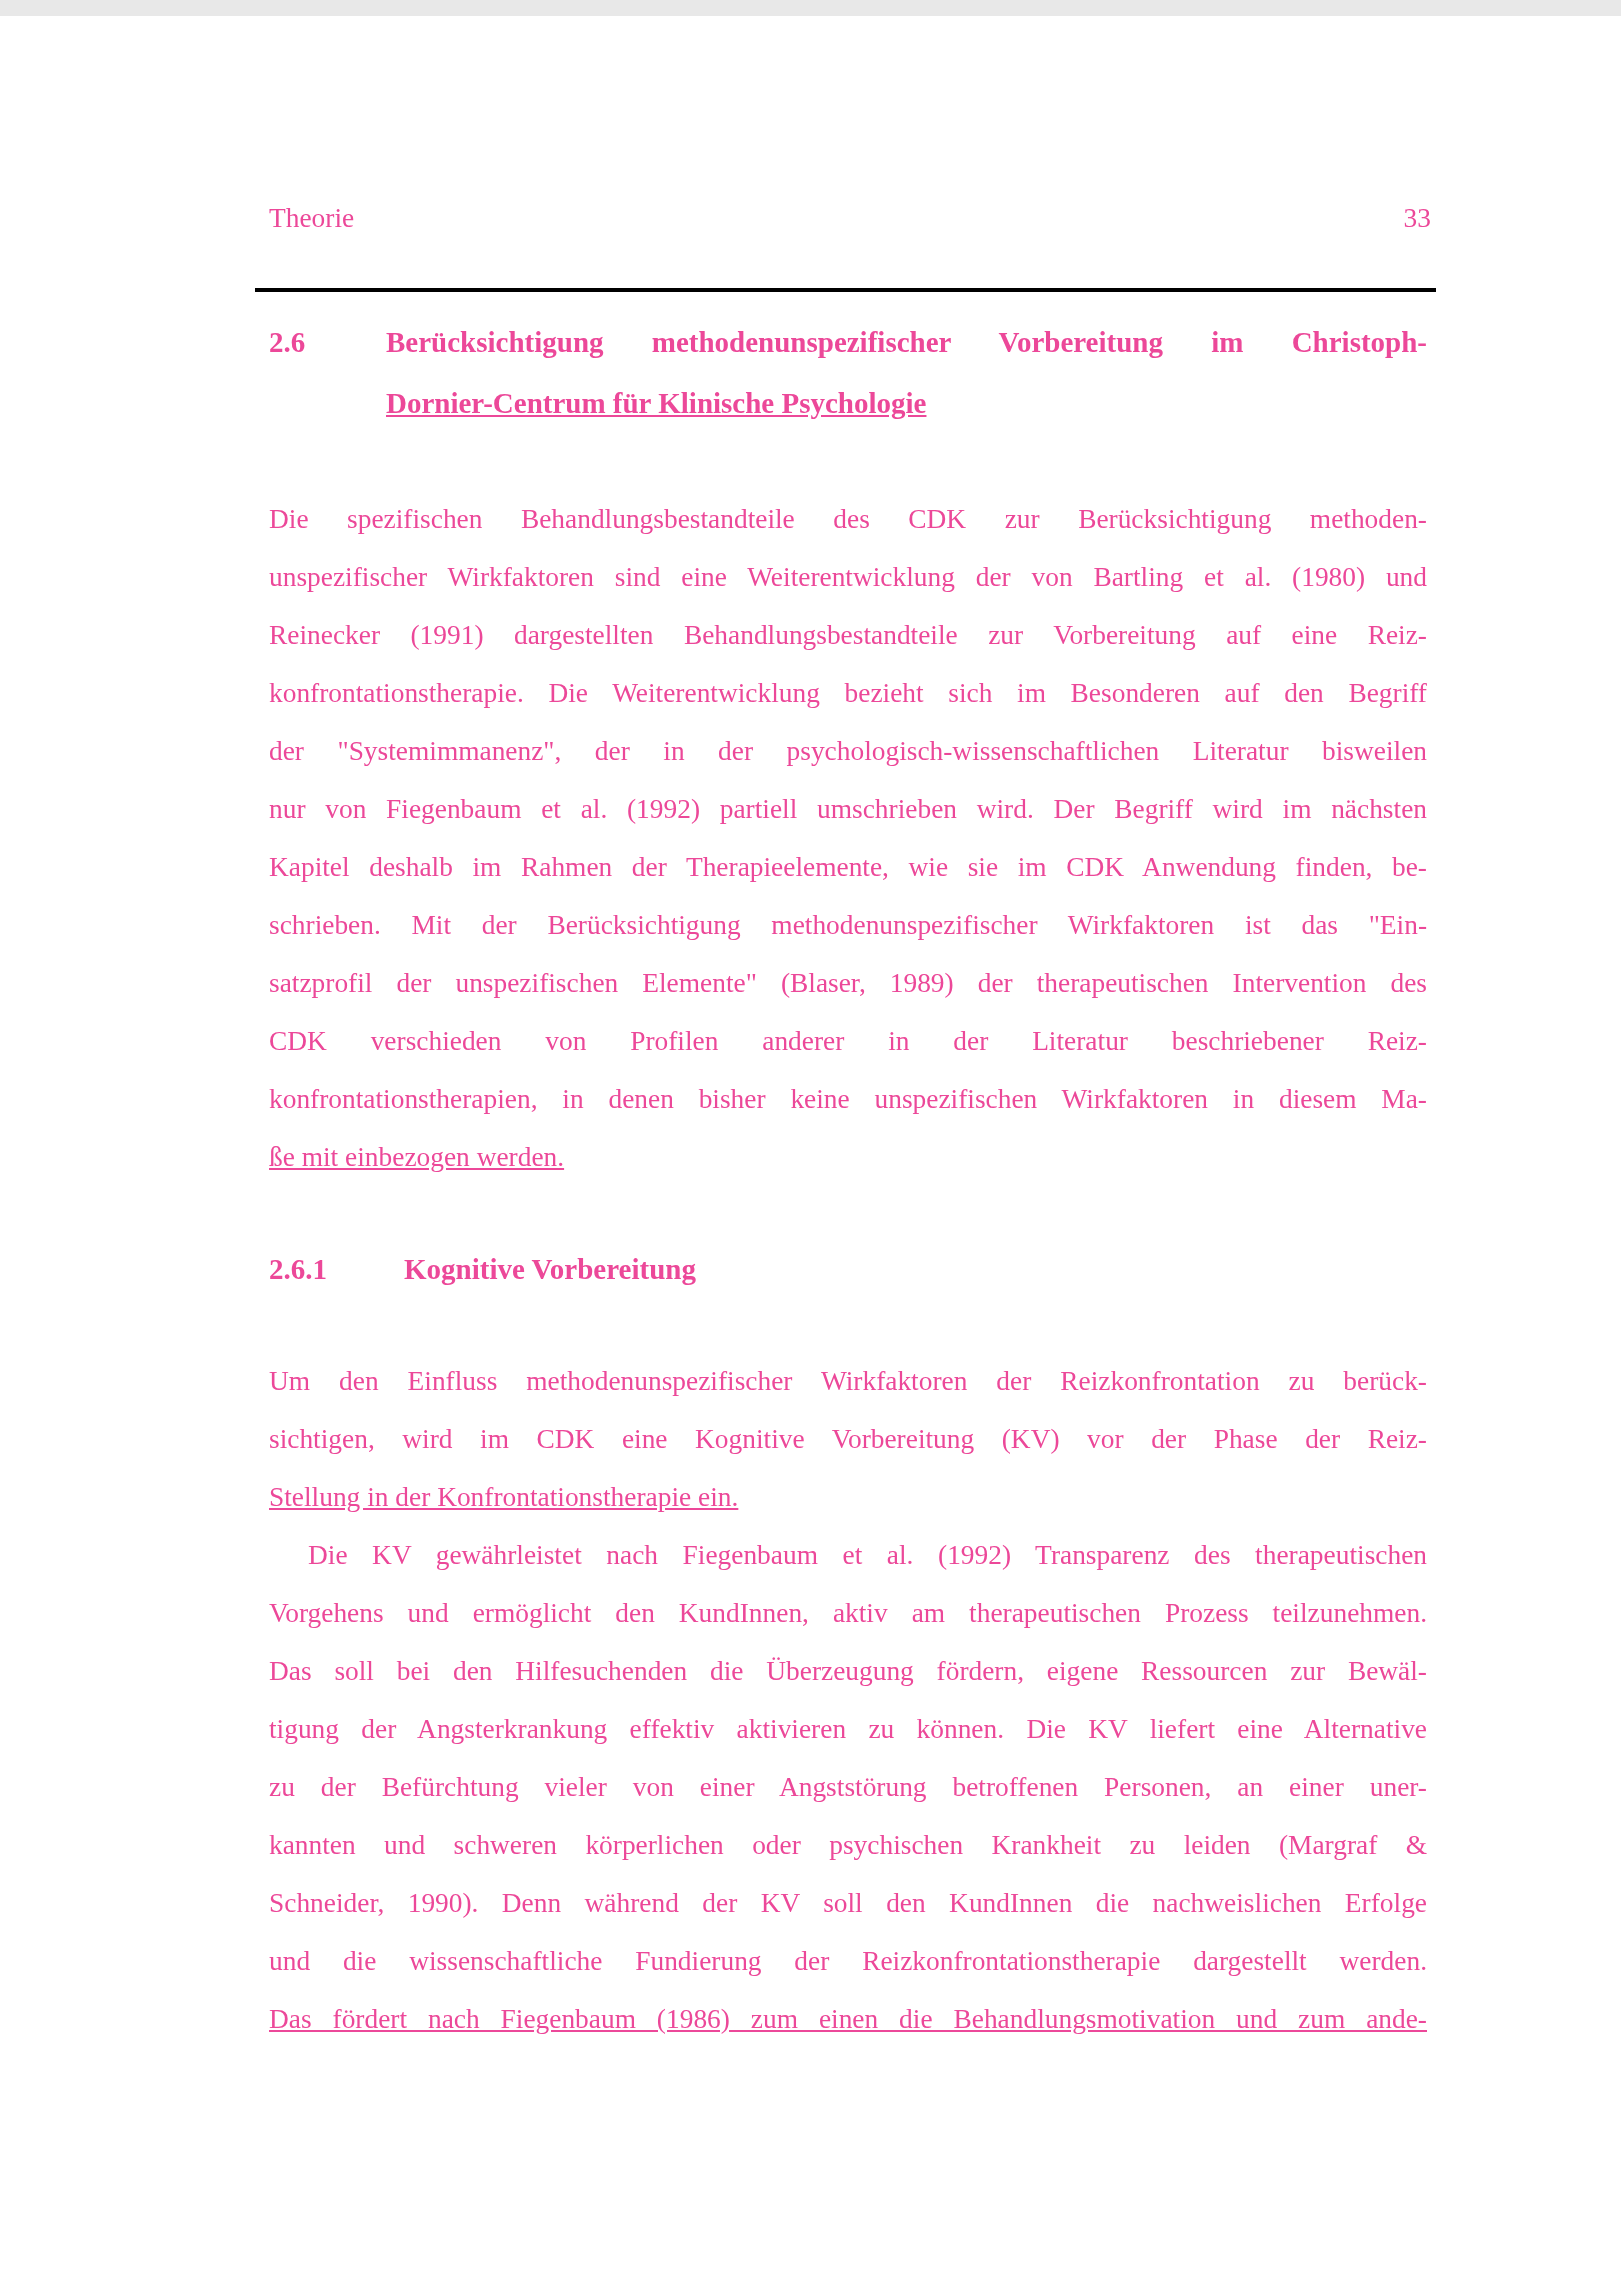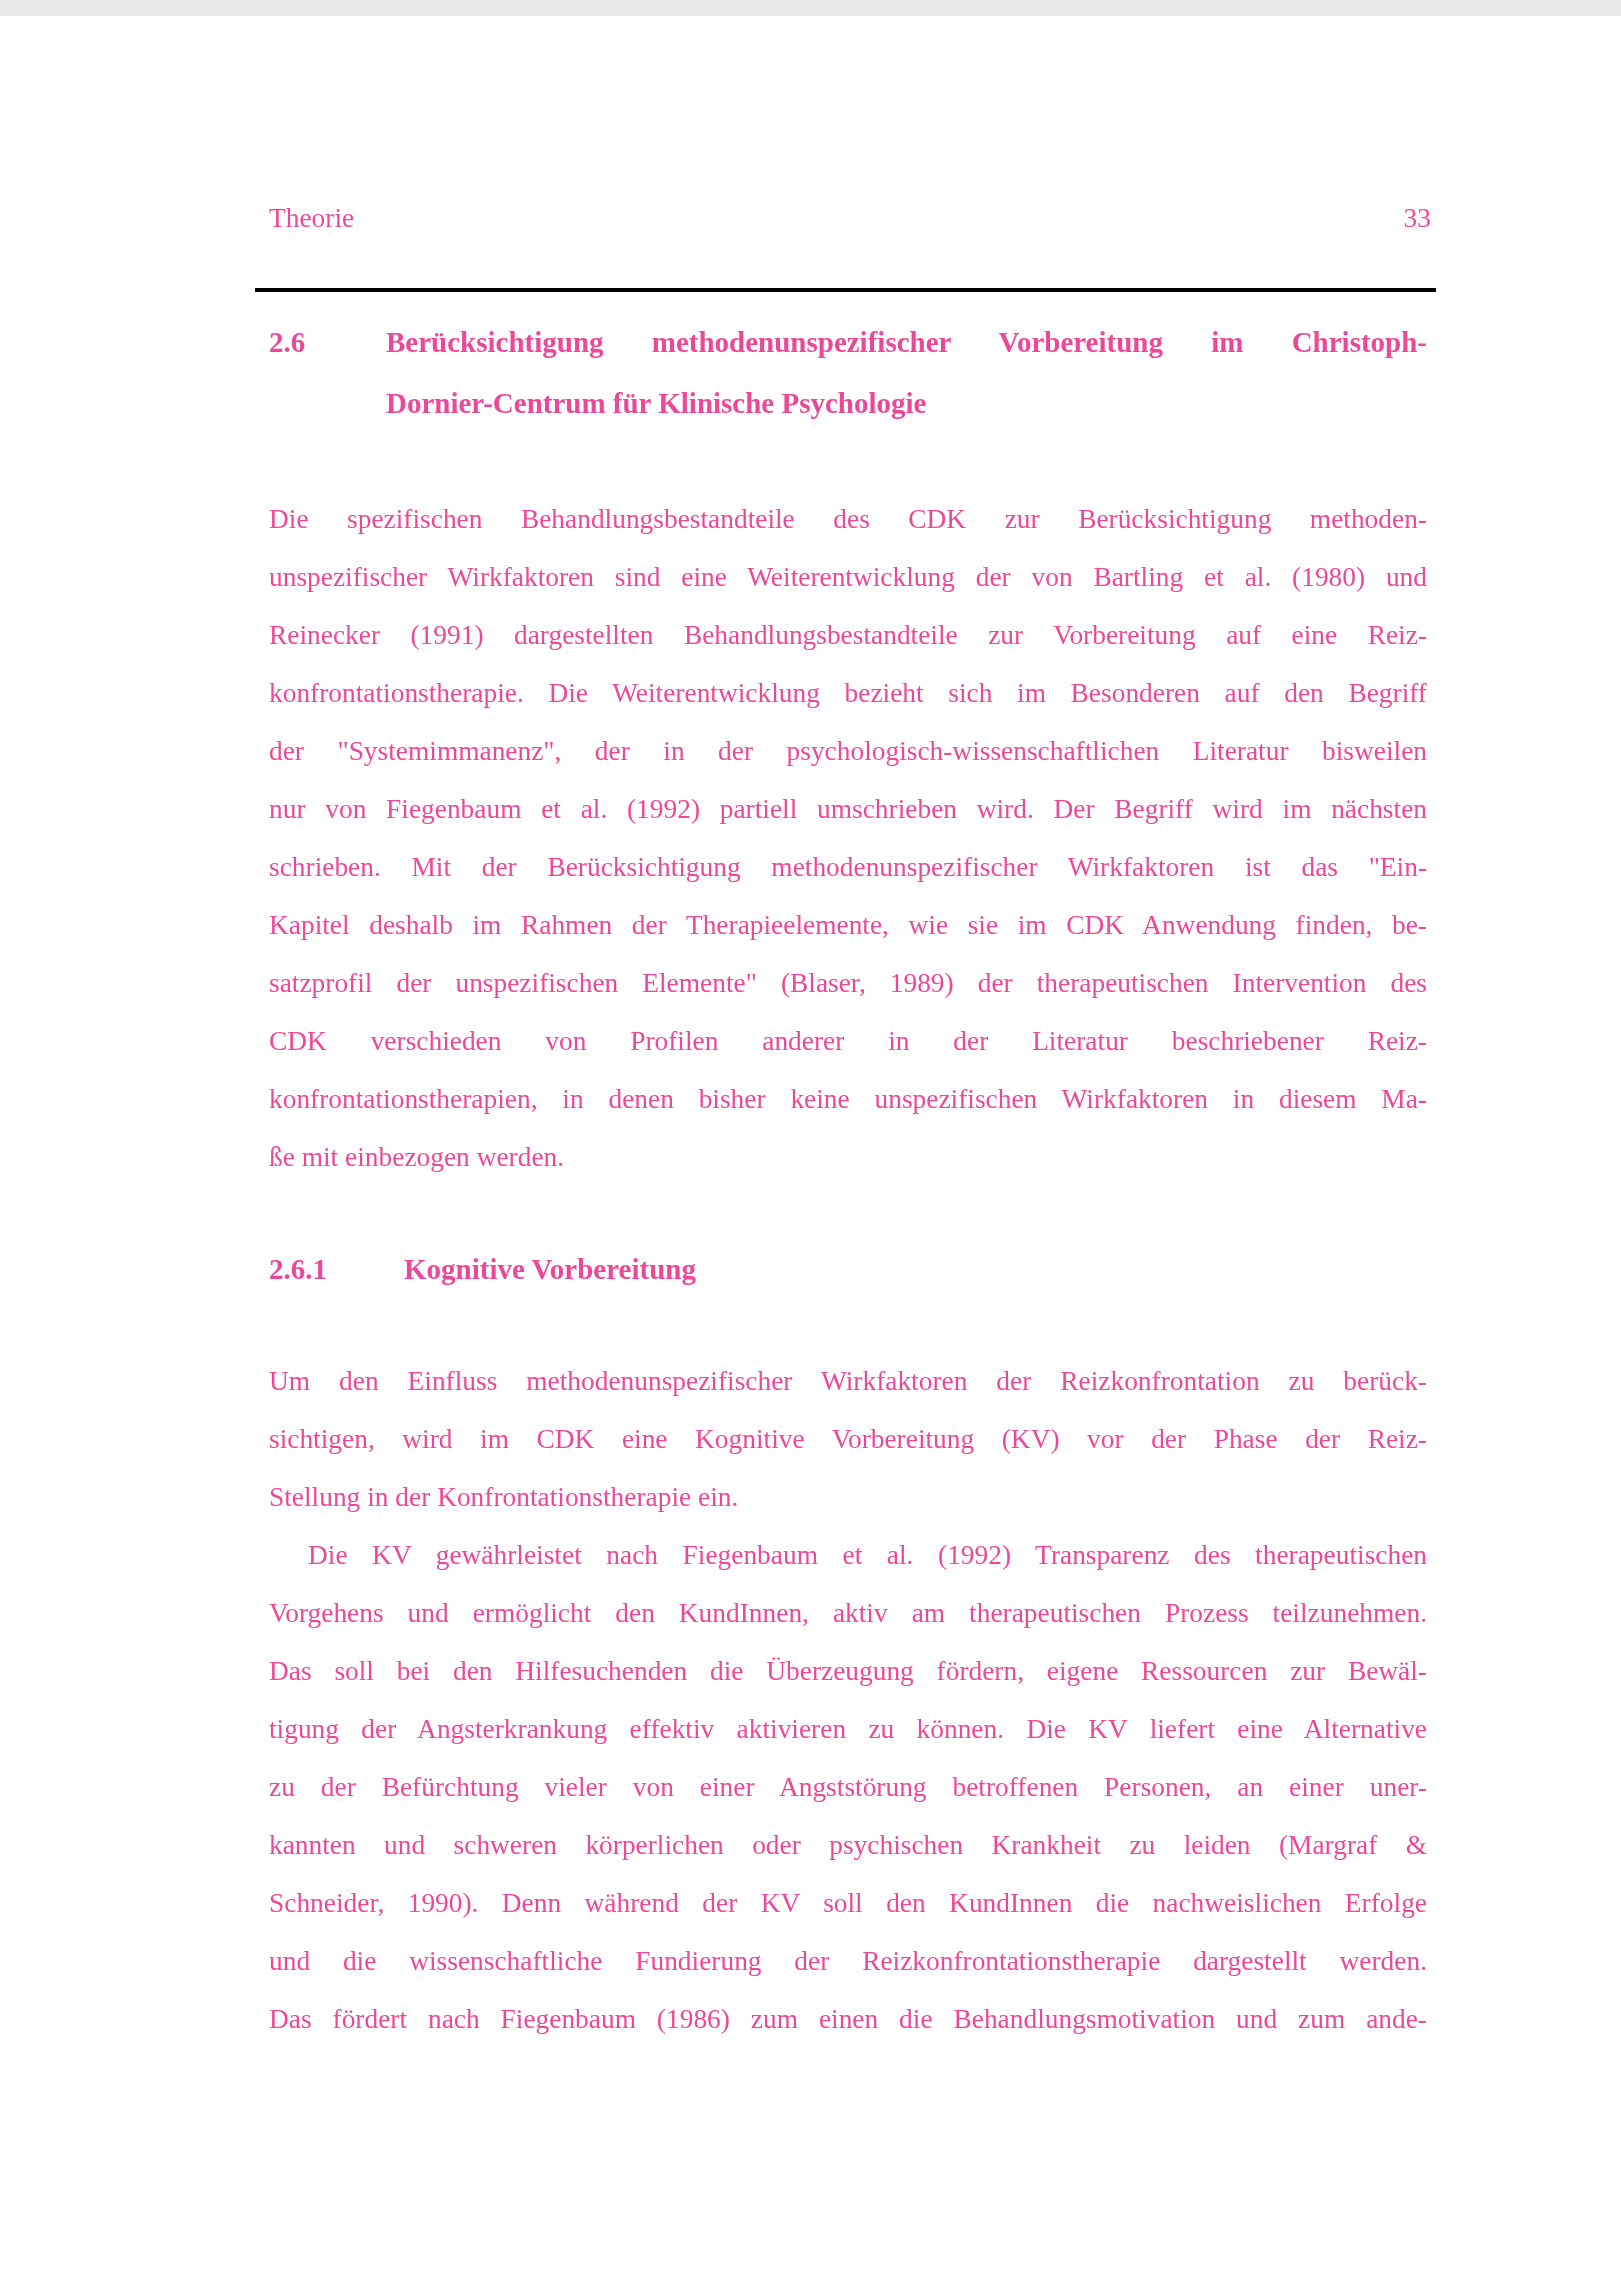--- a/index.html
+++ b/index.html
@@ -63,21 +63,21 @@
     line-height: 58px;
   }
   #paragraph-1 { top: 474px; }
   #body-block-2 { top: 1336px; }
   .line {
     text-align: justify;
     text-align-last: justify;
     overflow: hidden;
     white-space: nowrap;
   }
-  .lines .line:last-child { text-align-last: left; }
+  .lines .line:last-child { text-align-last: left; text-decoration: underline; }
   .lines.justify-last .line:last-child { text-align-last: justify; }
   .lines.indent-first .line:first-child { text-indent: 39px; }
 </style>
 </head>
 <body>
 
 <div class="page">
 
   <div class="running-header">
     <span>Theorie</span>
@@ -94,22 +94,22 @@
       </div>
   </div>
 
   <div id="paragraph-1" class="body-block lines">
       <div class="line">Die spezifischen Behandlungsbestandteile des CDK zur Berücksichtigung methoden-</div>
       <div class="line">unspezifischer Wirkfaktoren sind eine Weiterentwicklung der von Bartling et al. (1980) und</div>
       <div class="line">Reinecker (1991) dargestellten Behandlungsbestandteile zur Vorbereitung auf eine Reiz-</div>
       <div class="line">konfrontationstherapie. Die Weiterentwicklung bezieht sich im Besonderen auf den Begriff</div>
       <div class="line">der "Systemimmanenz", der in der psychologisch-wissenschaftlichen Literatur bisweilen</div>
       <div class="line">nur von Fiegenbaum et al. (1992) partiell umschrieben wird. Der Begriff wird im nächsten</div>
+      <div class="line">Kapitel deshalb im Rahmen der Therapieelemente, wie sie im CDK Anwendung finden, be-</div>
       <div class="line">schrieben. Mit der Berücksichtigung methodenunspezifischer Wirkfaktoren ist das "Ein-</div>
-      <div class="line">Kapitel deshalb im Rahmen der Therapieelemente, wie sie im CDK Anwendung finden, be-</div>
       <div class="line">satzprofil der unspezifischen Elemente" (Blaser, 1989) der therapeutischen Intervention des</div>
       <div class="line">CDK verschieden von Profilen anderer in der Literatur beschriebener Reiz-</div>
       <div class="line">konfrontationstherapien, in denen bisher keine unspezifischen Wirkfaktoren in diesem Ma-</div>
       <div class="line">ße mit einbezogen werden.</div>
     </div>
 
   <div class="subsection-heading">
     <div class="num">2.6.1</div>
     <div class="title">Kognitive Vorbereitung</div>
   </div>

